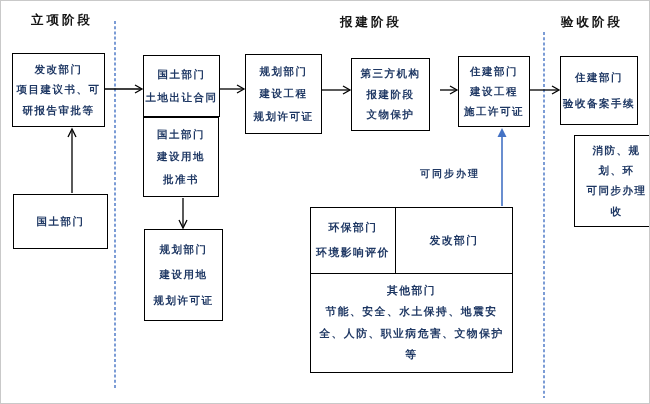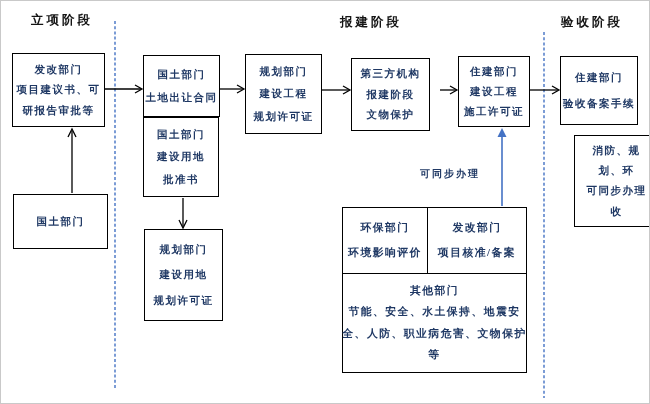--- a/index.html
+++ b/index.html
@@ -111,28 +111,27 @@
     <div class="ln">文物保护</div>
   </div>
   <div class="box" style="left:457px; top:55px; width:72px; height:71px;">
     <div class="ln">住建部门</div>
     <div class="ln">建设工程</div>
     <div class="ln">施工许可证</div>
   </div>
 
   <div class="sync-note" style="left:419px; top:166px;">可同步办理</div>
 
-  <div class="grp" style="left:309px; top:206px; width:185px; height:166px;margin-left:32px;">
+  <div class="grp" style="left:309px; top:206px; width:203px; height:166px;">
     <div class="cell cell-a">
       <div class="ln">环保部门</div>
       <div class="ln">环境影响评价</div>
     </div>
     <div class="cell cell-b">
       <div class="ln">发改部门</div>
-      <div class="ln">项目核准/备案</div>
     </div>
     <div class="cell cell-c">
       <div class="ln">其他部门</div>
       <div class="ln">节能、安全、水土保持、地震安</div>
       <div class="ln">全、人防、职业病危害、文物保护</div>
       <div class="ln">等</div>
     </div>
   </div>
 
   <div class="box" style="left:559px; top:55px; width:78px; height:69px;">

